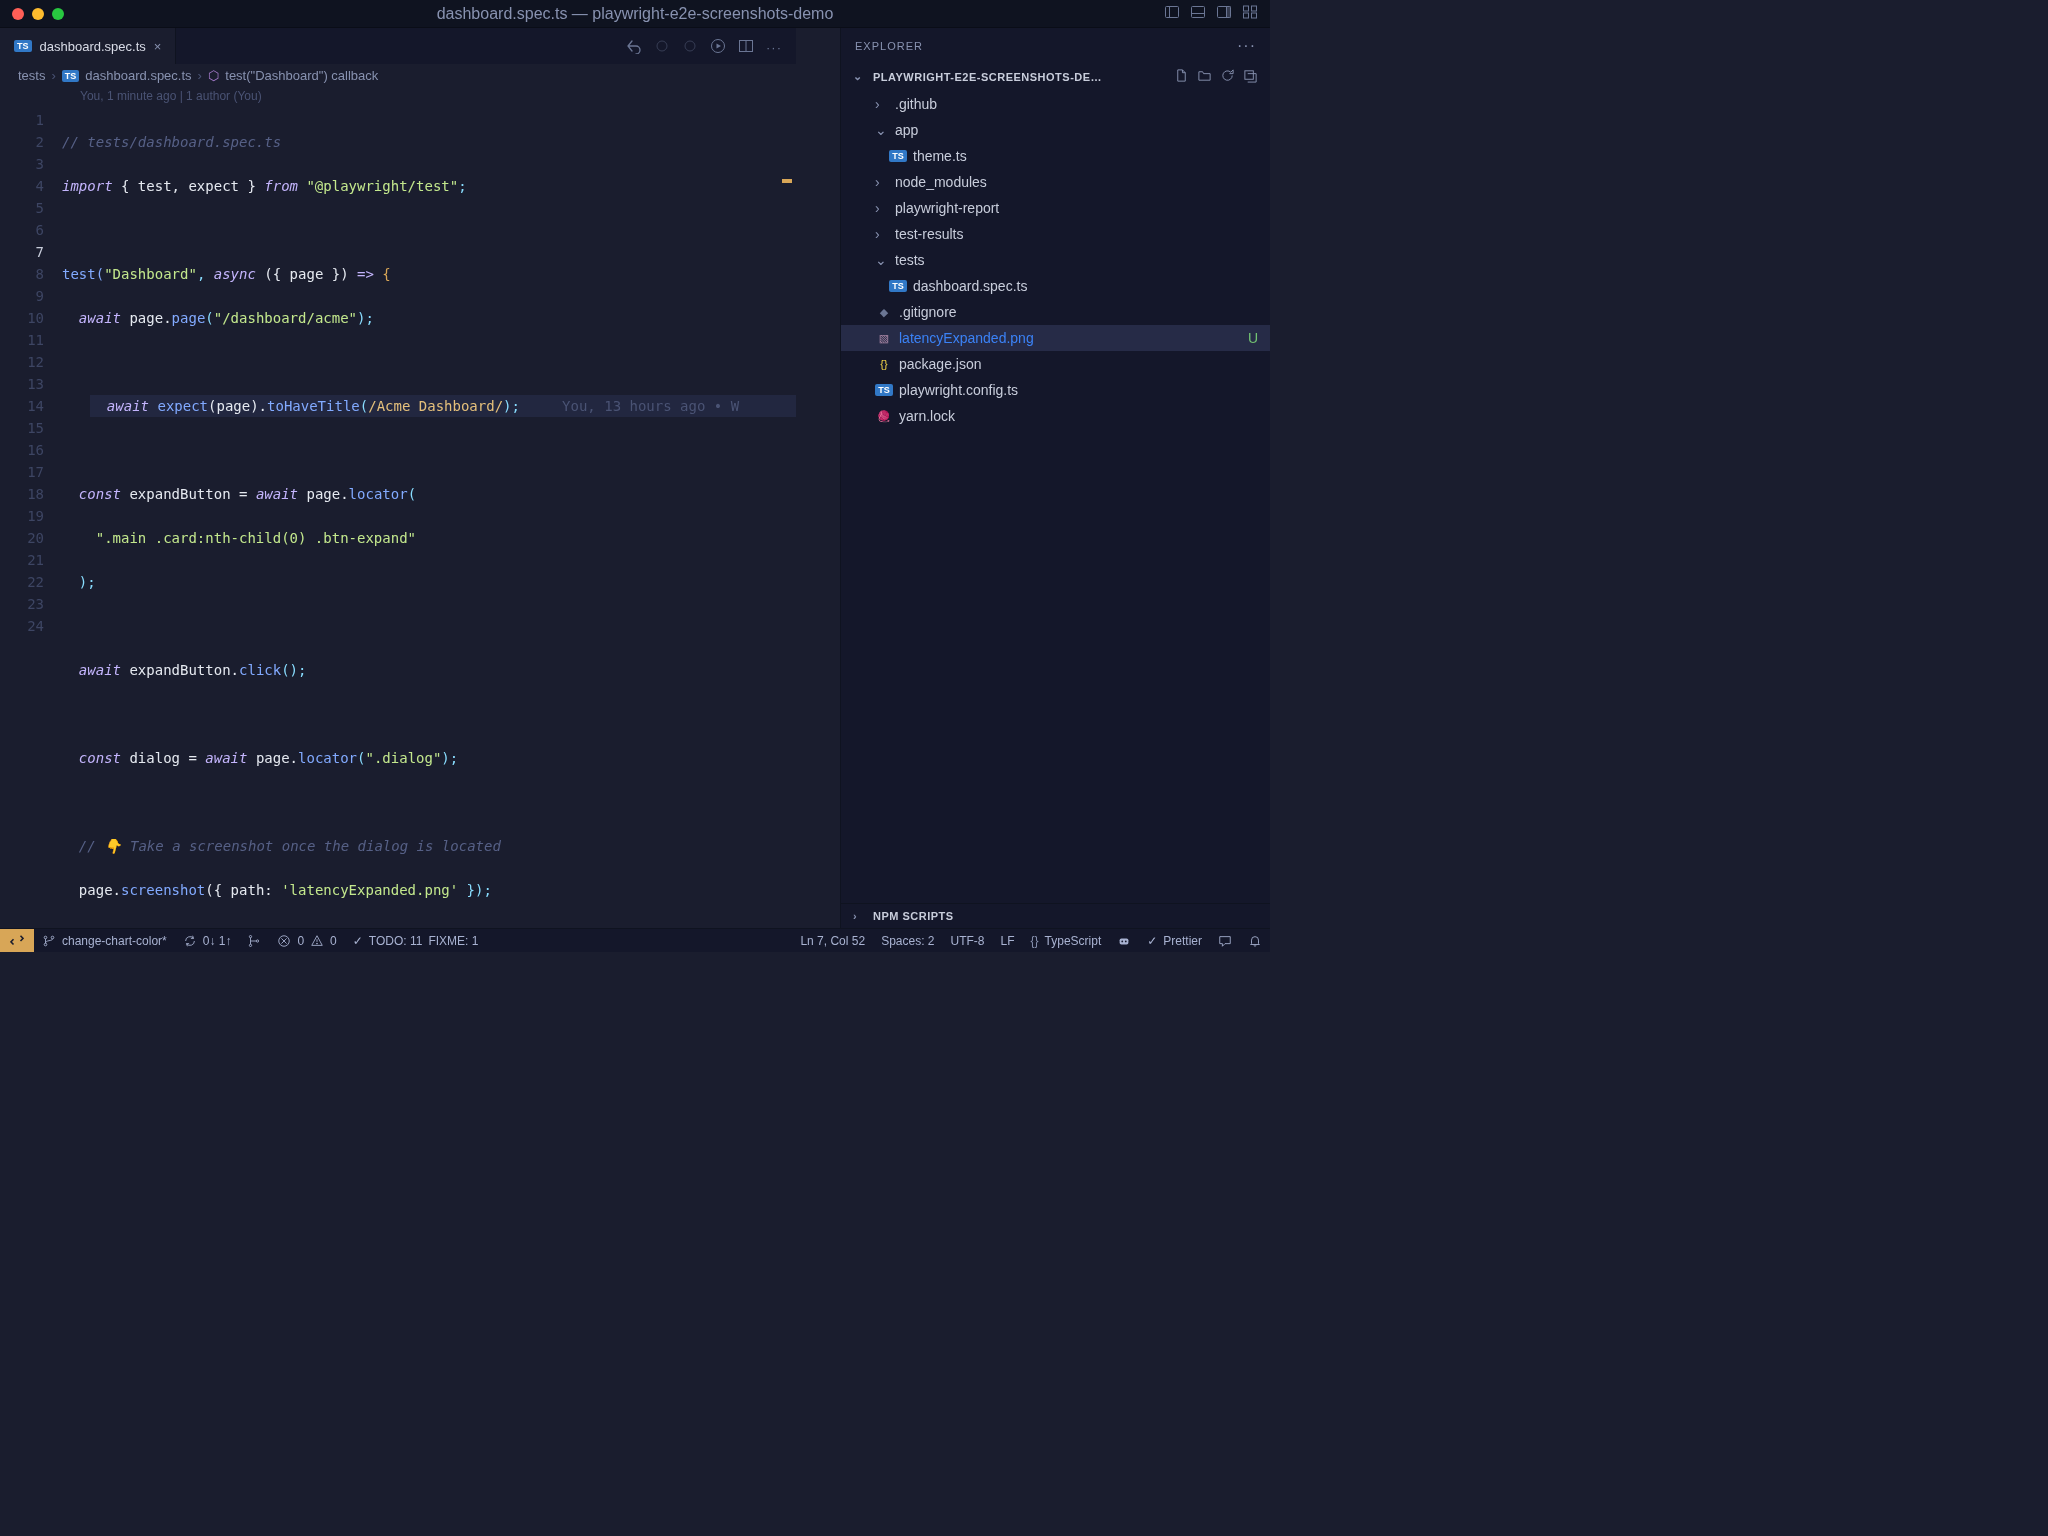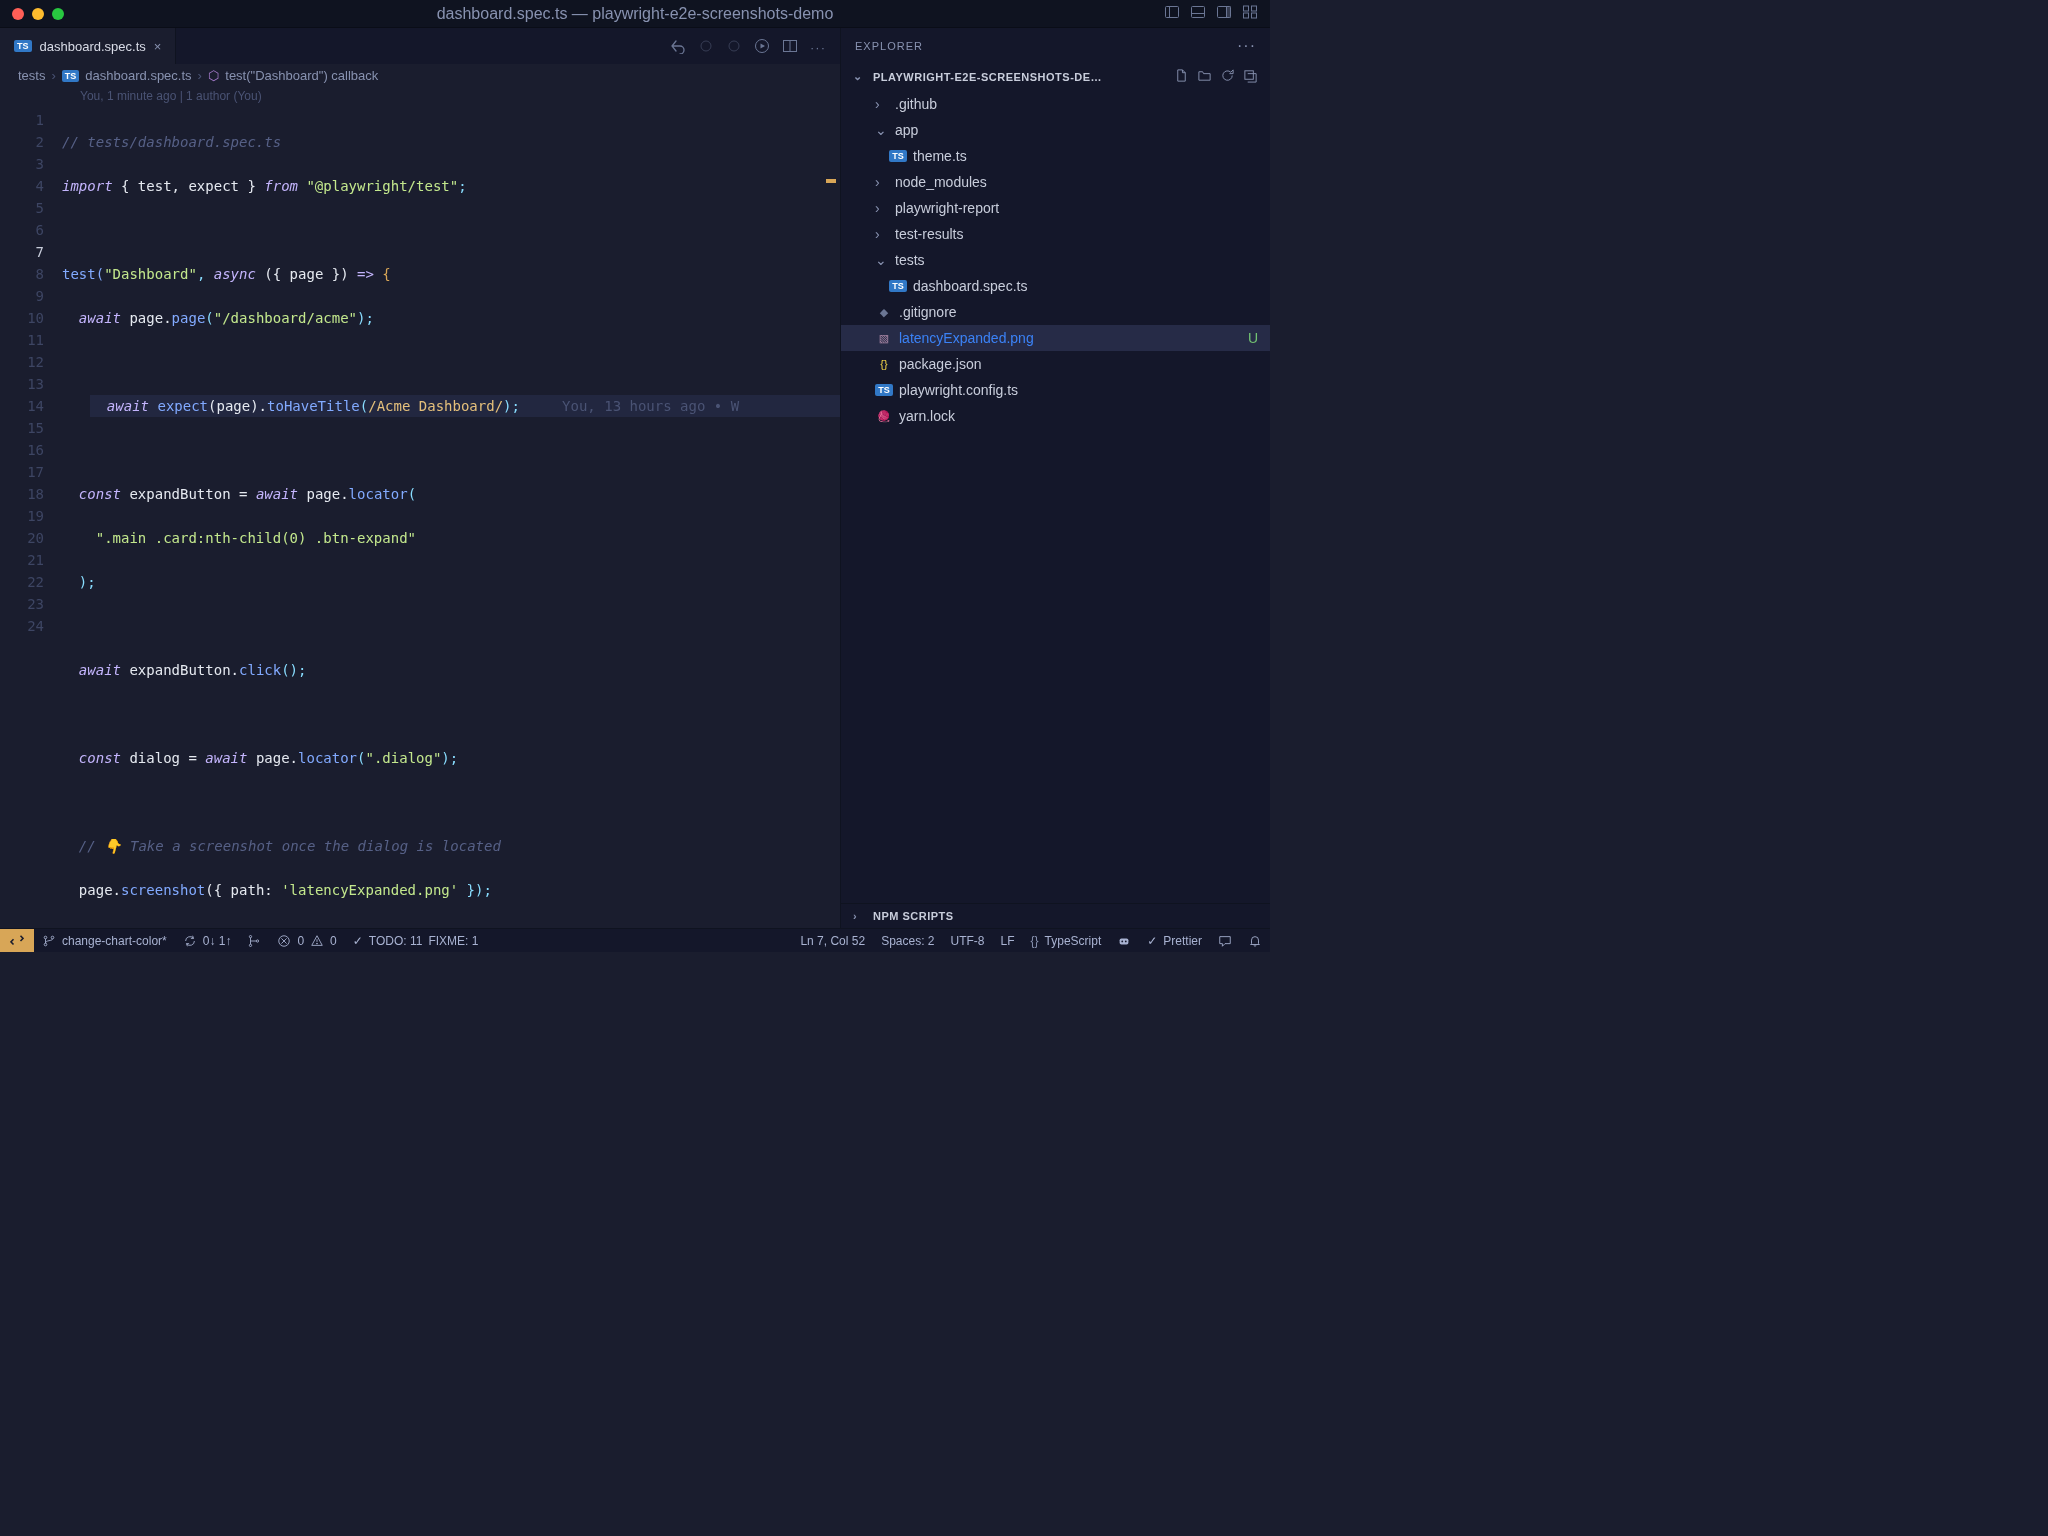--- a/index.html
+++ b/index.html
@@ -53,21 +53,21 @@
 .c-com { color: #566086; font-style: italic; }
 .c-kw { color: #c4b5fd; font-style: italic; }
 .c-fn { color: #82aaff; }
 .c-str { color: #c3e88d; }
 .c-var { color: #e5e9f0; }
 .c-pun { color: #89ddff; }
 .c-pun2 { color: #d8a657; }
 .c-regex { color: #e5c07b; }
 .blame { color: #4a5374; font-style: normal; }
 .minimap-hint { position: absolute; right: 4px; top: 70px; width: 10px; height: 4px; background: #d8a657; }
-.sidebar { width: 430px; background: #14172a; border-left: 1px solid #0f1320; display: flex; flex-direction: column; }
+.sidebar { width: 430px; background: #14172a; border-left: 1px solid #0f1320; display: flex; flex-direction: column; margin-left: 44px; }
 .sb-header { height: 36px; display: flex; align-items: center; justify-content: space-between; padding: 0 14px; color: #8892b0; font-size: 11px; letter-spacing: 1px; }
 .sb-header .dots { font-size: 16px; letter-spacing: 1px; }
 .sb-section { padding: 4px 12px; display: flex; align-items: center; gap: 6px; font-size: 11px; letter-spacing: 0.5px; color: #c8cddb; font-weight: 600; }
 .sb-section .actions { margin-left: auto; display: flex; gap: 8px; color: #8892b0; }
 .sb-section .actions svg { width: 15px; height: 15px; }
 .tree { flex: 1; font-size: 14px; padding-top: 2px; }
 .tree-row { height: 26px; display: flex; align-items: center; padding-left: 14px; gap: 6px; color: #c8cddb; }
 .tree-row.selected { background: #262b47; }
 .tree-row .badge { margin-left: auto; margin-right: 12px; color: #72c272; }
 .tree-row .indent1 { width: 14px; }

